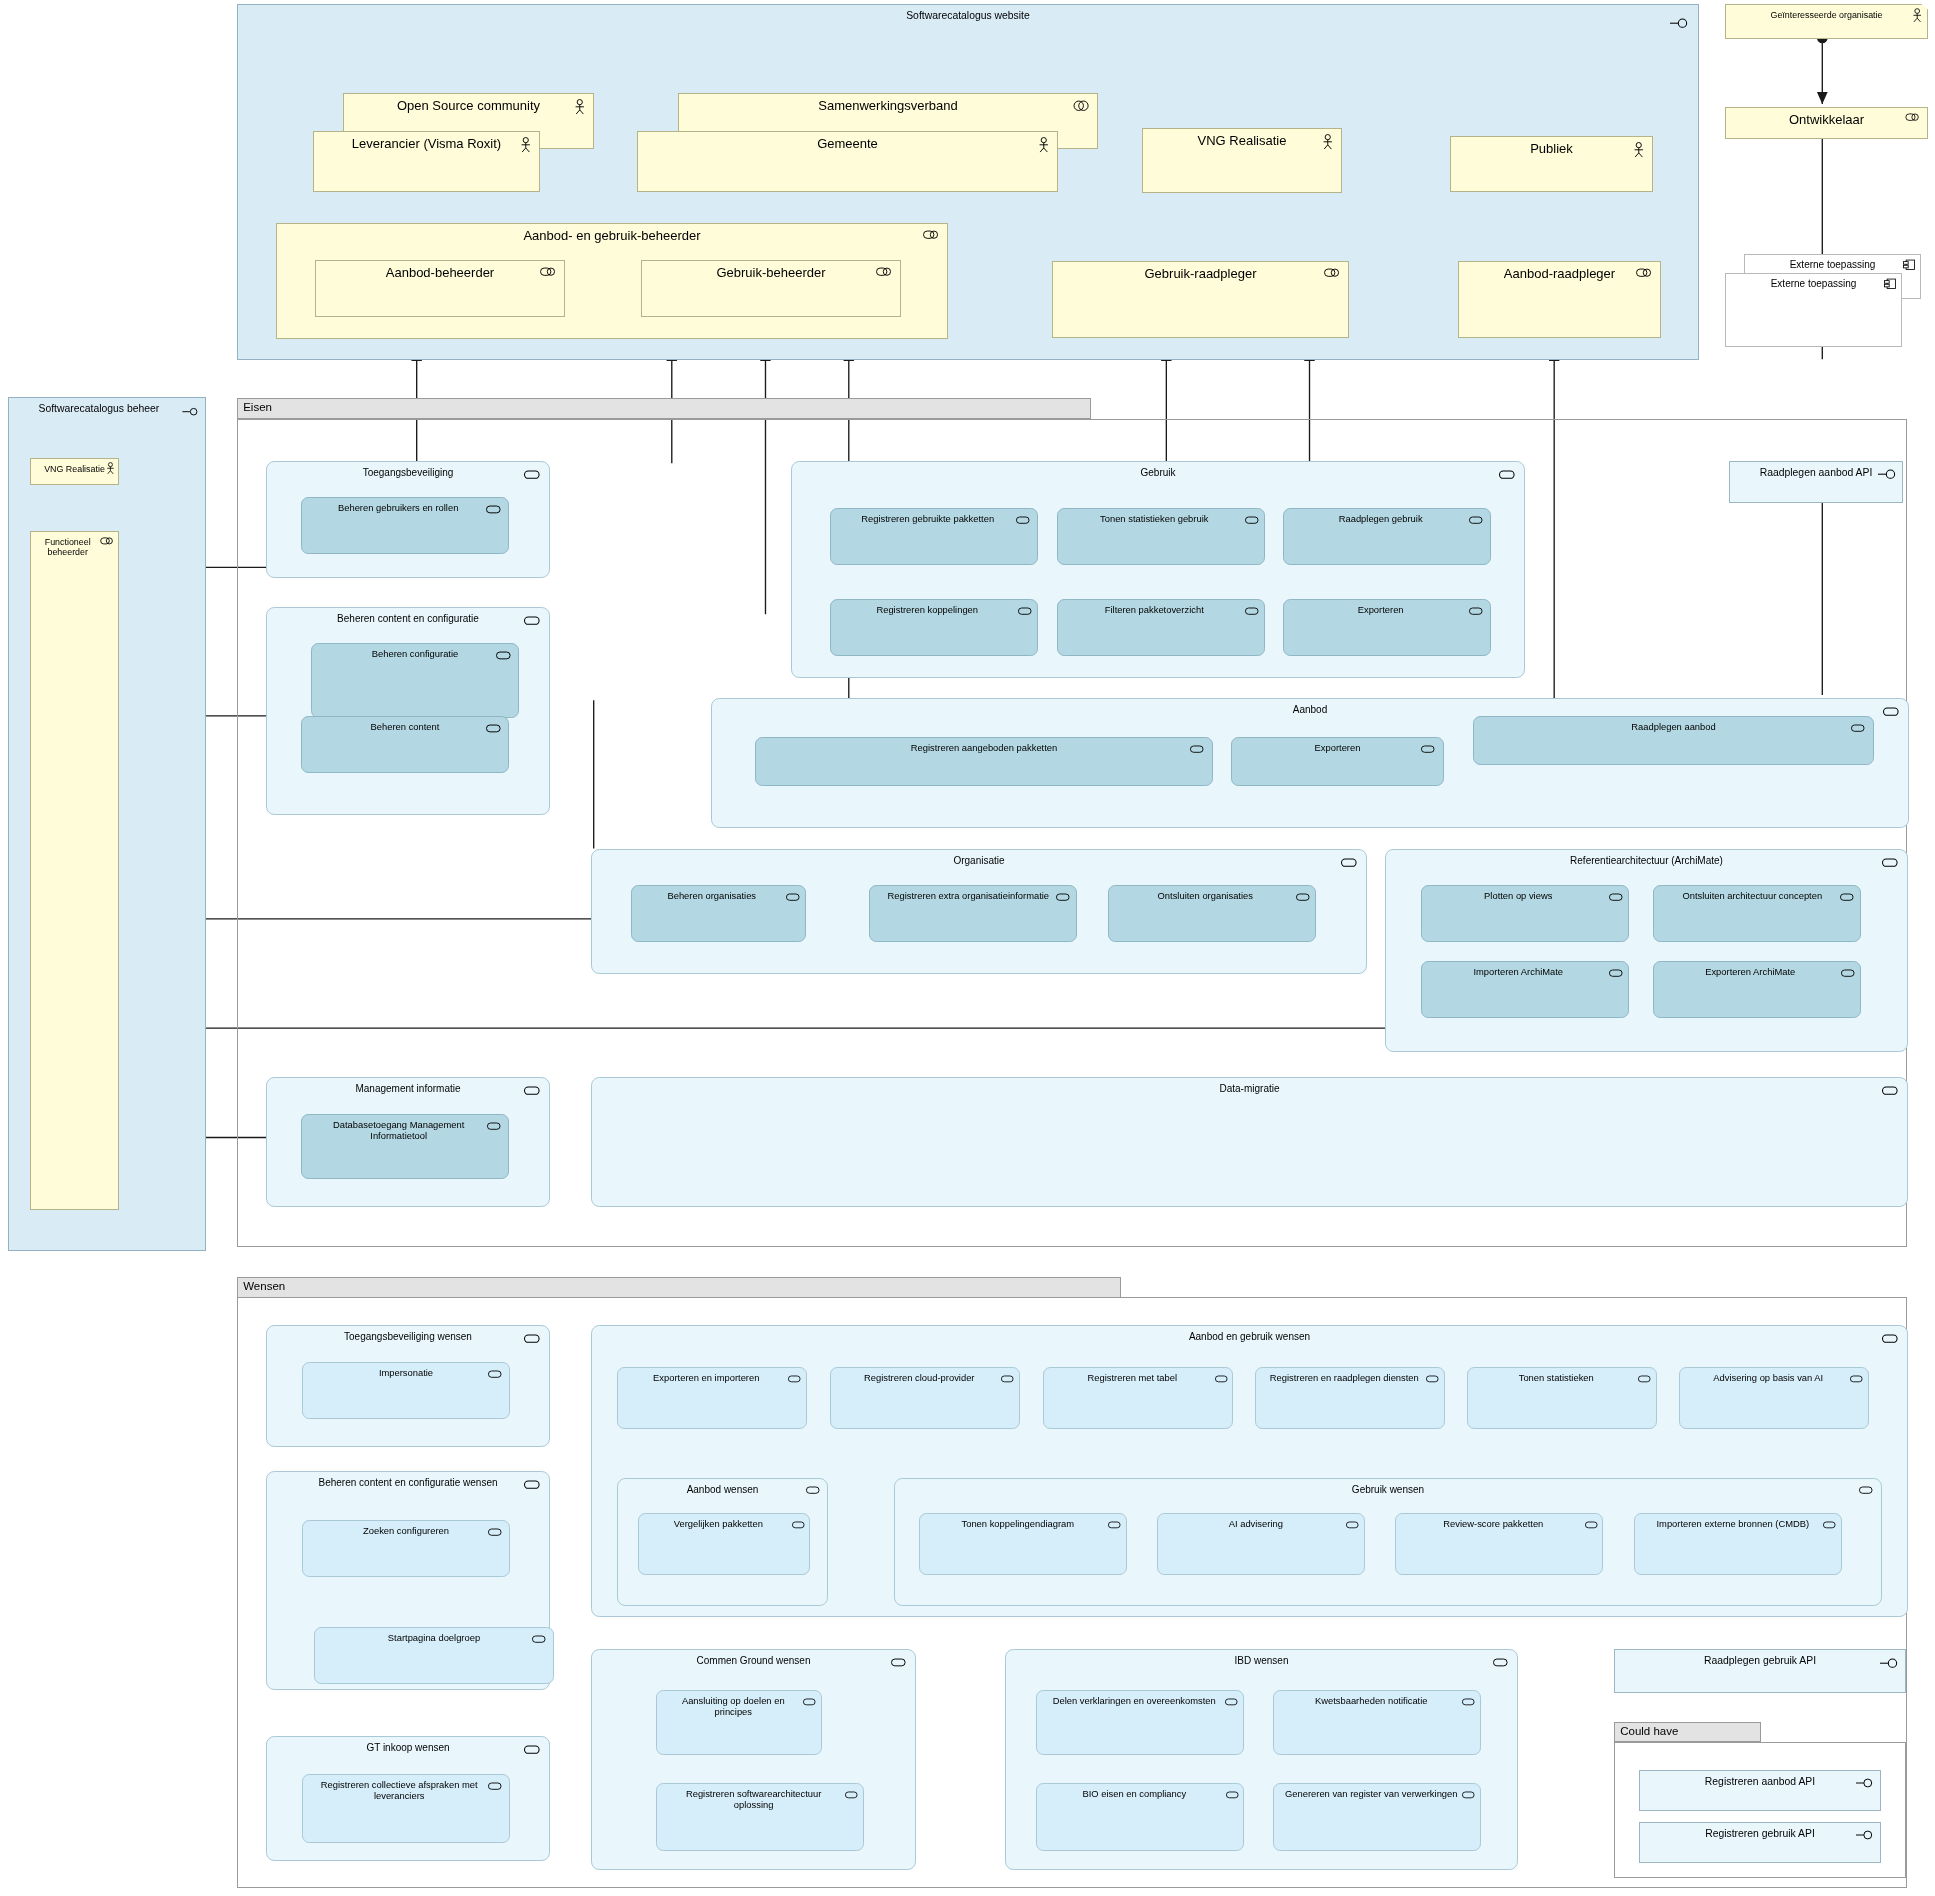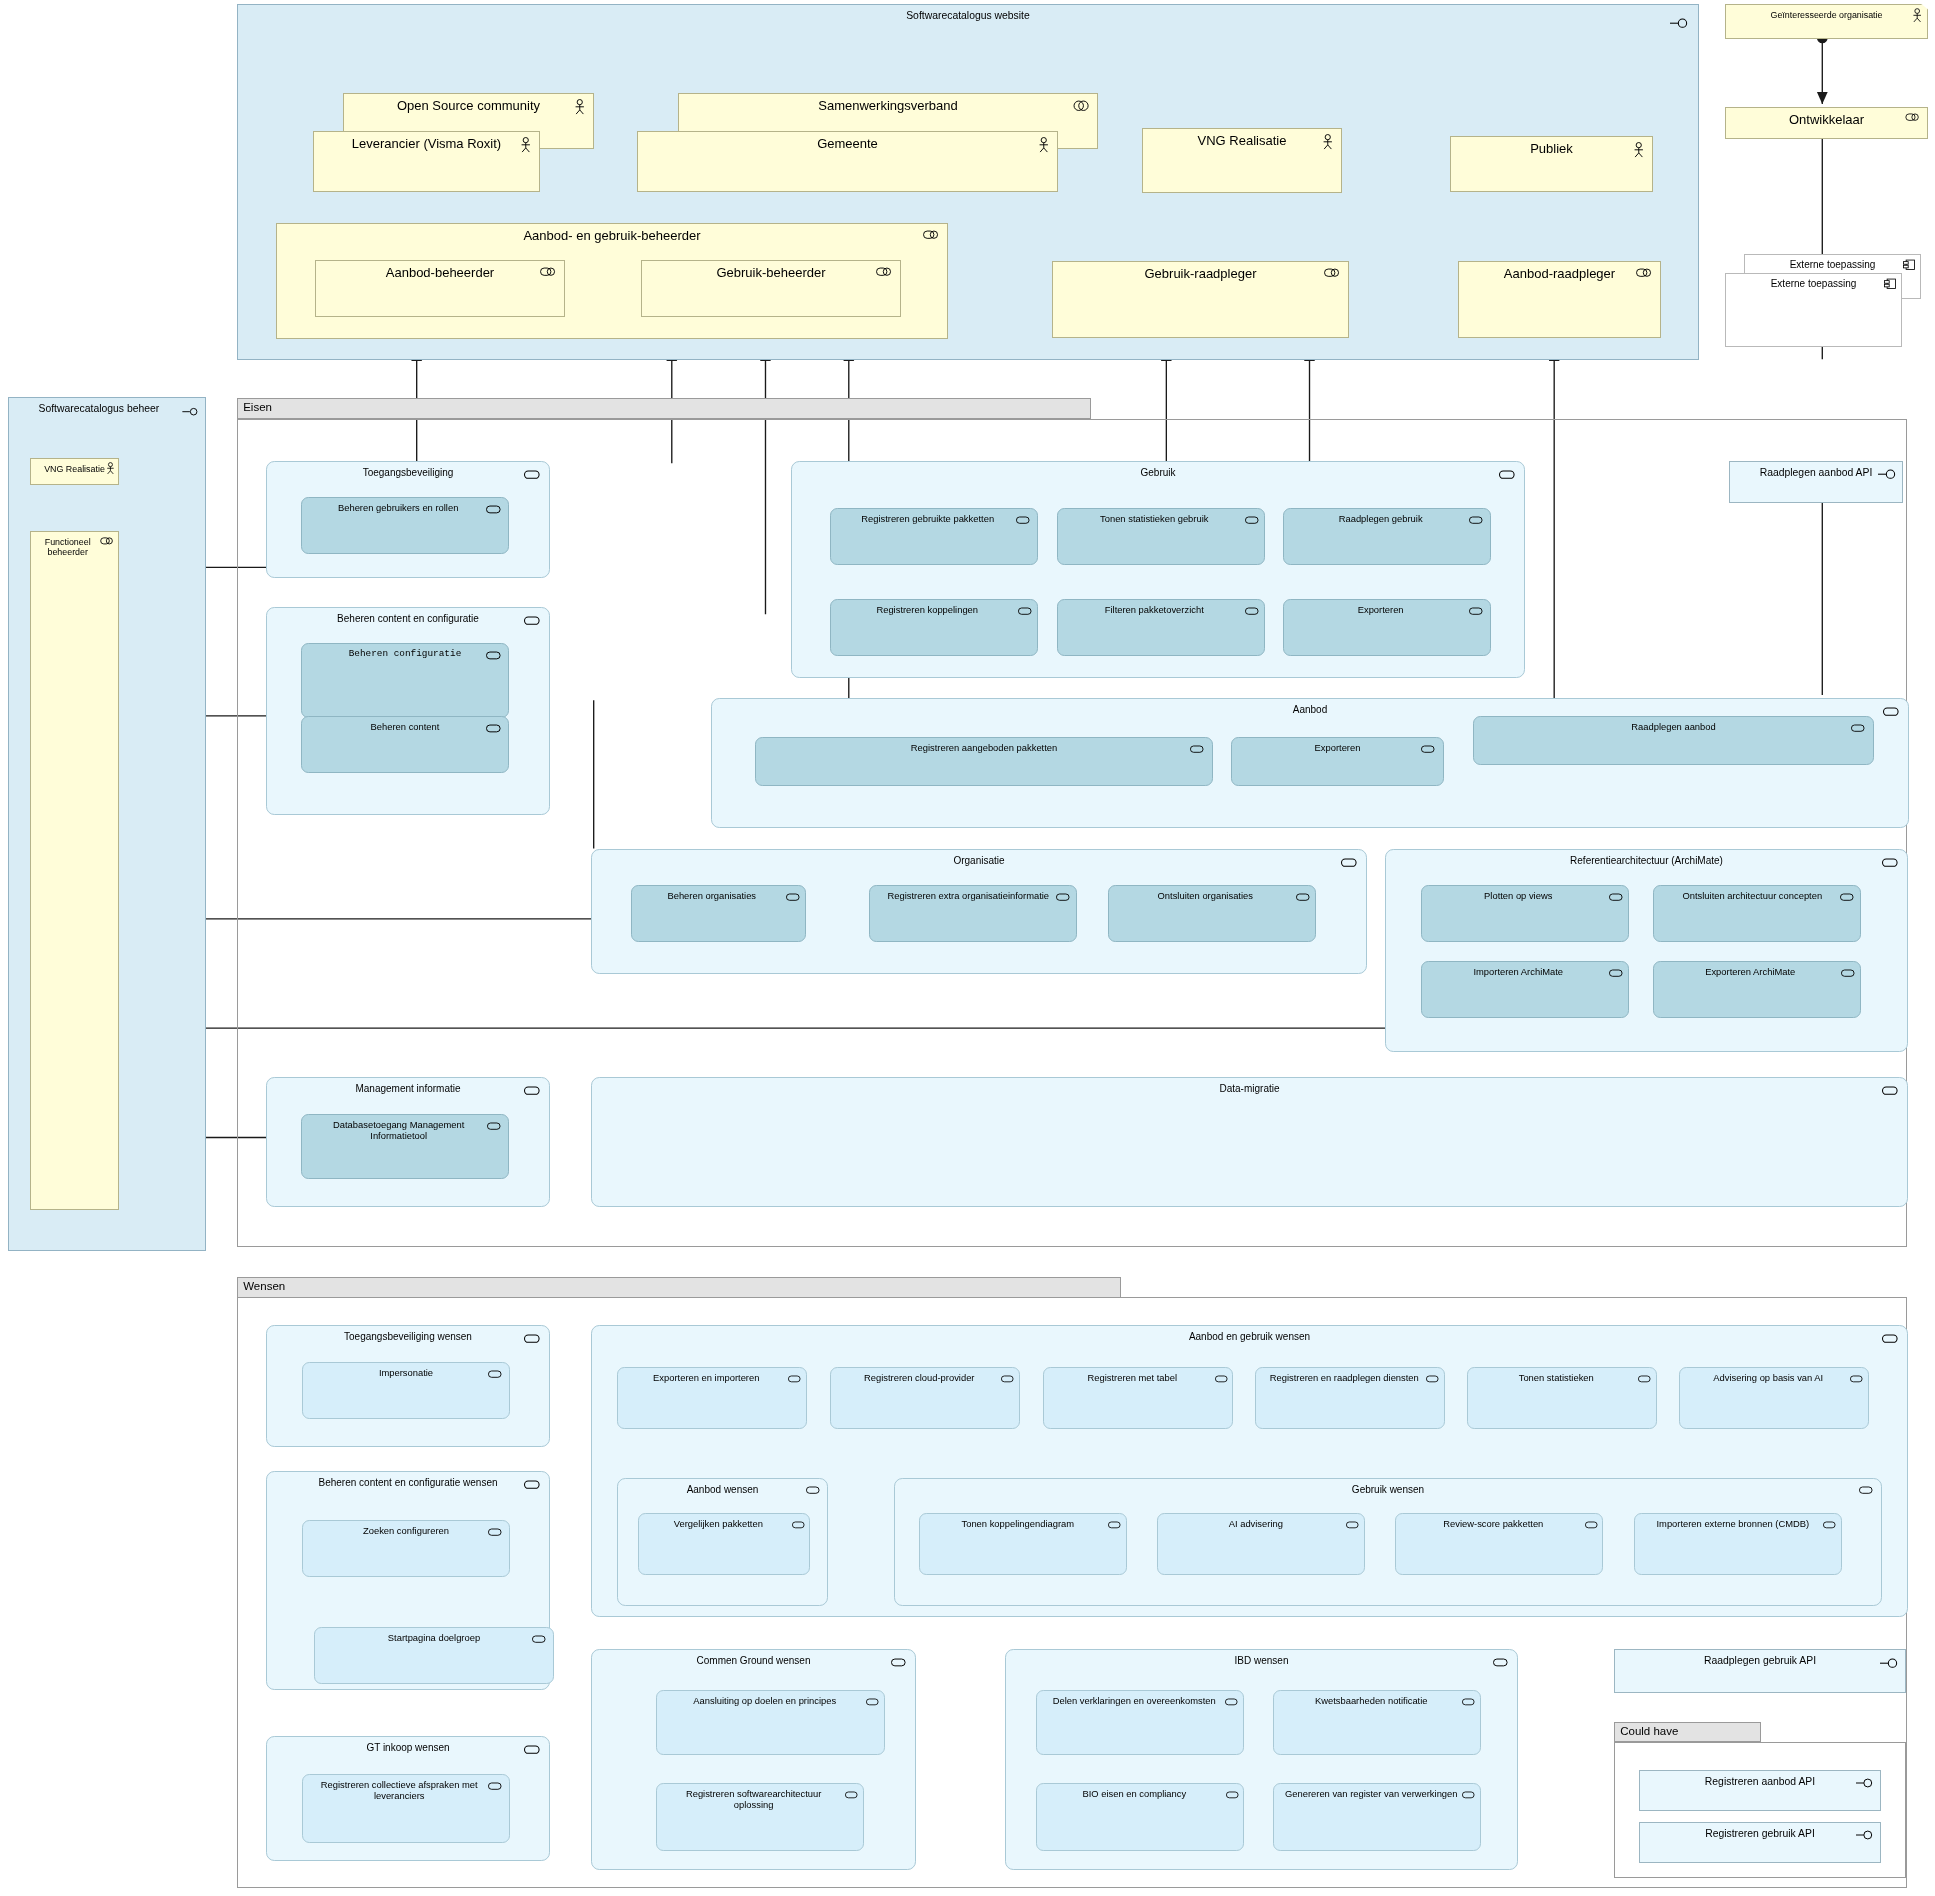--- a/index.html
+++ b/index.html
@@ -373,21 +373,21 @@
   </div>
 
   <div class="box req-grp" style="left:266px;top:607px;width:284px;height:208px;">
     <div class="lbl">Beheren content en configuratie</div>
     <div class="ico" style="right:9.4px;top:8.3px;">
       <svg width="15.6" height="9.4" viewBox="0 0 30 18">
           <rect x="1" y="2" width="28" height="14" rx="7" fill="none" stroke="#000" stroke-width="2"></rect>
         </svg>
     </div>
   </div>
-  <div class="box req" style="left:301px;top:643px;width:208px;height:75px;font-family:Liberation Mono, monospace;">
+  <div class="box req" style="left:311px;top:643px;width:208px;height:75px;">
     <div class="lbl">Beheren configuratie</div>
     <div class="ico" style="right:7.3px;top:7.3px;">
       <svg width="14.6" height="8.9" viewBox="0 0 30 18">
           <rect x="1" y="2" width="28" height="14" rx="7" fill="none" stroke="#000" stroke-width="2"></rect>
         </svg>
     </div>
   </div>
   <div class="box req" style="left:301px;top:716px;width:208px;height:57px;">
     <div class="lbl">Beheren content</div>
     <div class="ico" style="right:7.3px;top:7.3px;">
@@ -775,21 +775,21 @@
   </div>
 
   <div class="box req-grp" style="left:591px;top:1649px;width:325px;height:221px;">
     <div class="lbl">Commen Ground wensen</div>
     <div class="ico" style="right:9.4px;top:8.3px;">
       <svg width="14.6" height="8.9" viewBox="0 0 30 18">
           <rect x="1" y="2" width="28" height="14" rx="7" fill="none" stroke="#000" stroke-width="2"></rect>
         </svg>
     </div>
   </div>
-  <div class="box wish" style="left:656px;top:1690px;width:229px;height:65px;">
+  <div class="box wish" style="left:656px;top:1690px;width:166px;height:65px;">
     <div class="lbl" style="padding:0 17.7px 0 6.2px;">Aansluiting op doelen en principes</div>
     <div class="ico" style="right:5.2px;top:7.3px;">
       <svg width="12.5" height="7.8" viewBox="0 0 30 18">
           <rect x="1" y="2" width="28" height="14" rx="7" fill="none" stroke="#000" stroke-width="2"></rect>
         </svg>
     </div>
   </div>
   <div class="box wish" style="left:656px;top:1783px;width:208px;height:68px;">
     <div class="lbl" style="padding:0 21px 0 8.3px;">Registreren softwarearchitectuur oplossing</div>
     <div class="ico" style="right:5.2px;top:7.3px;">

